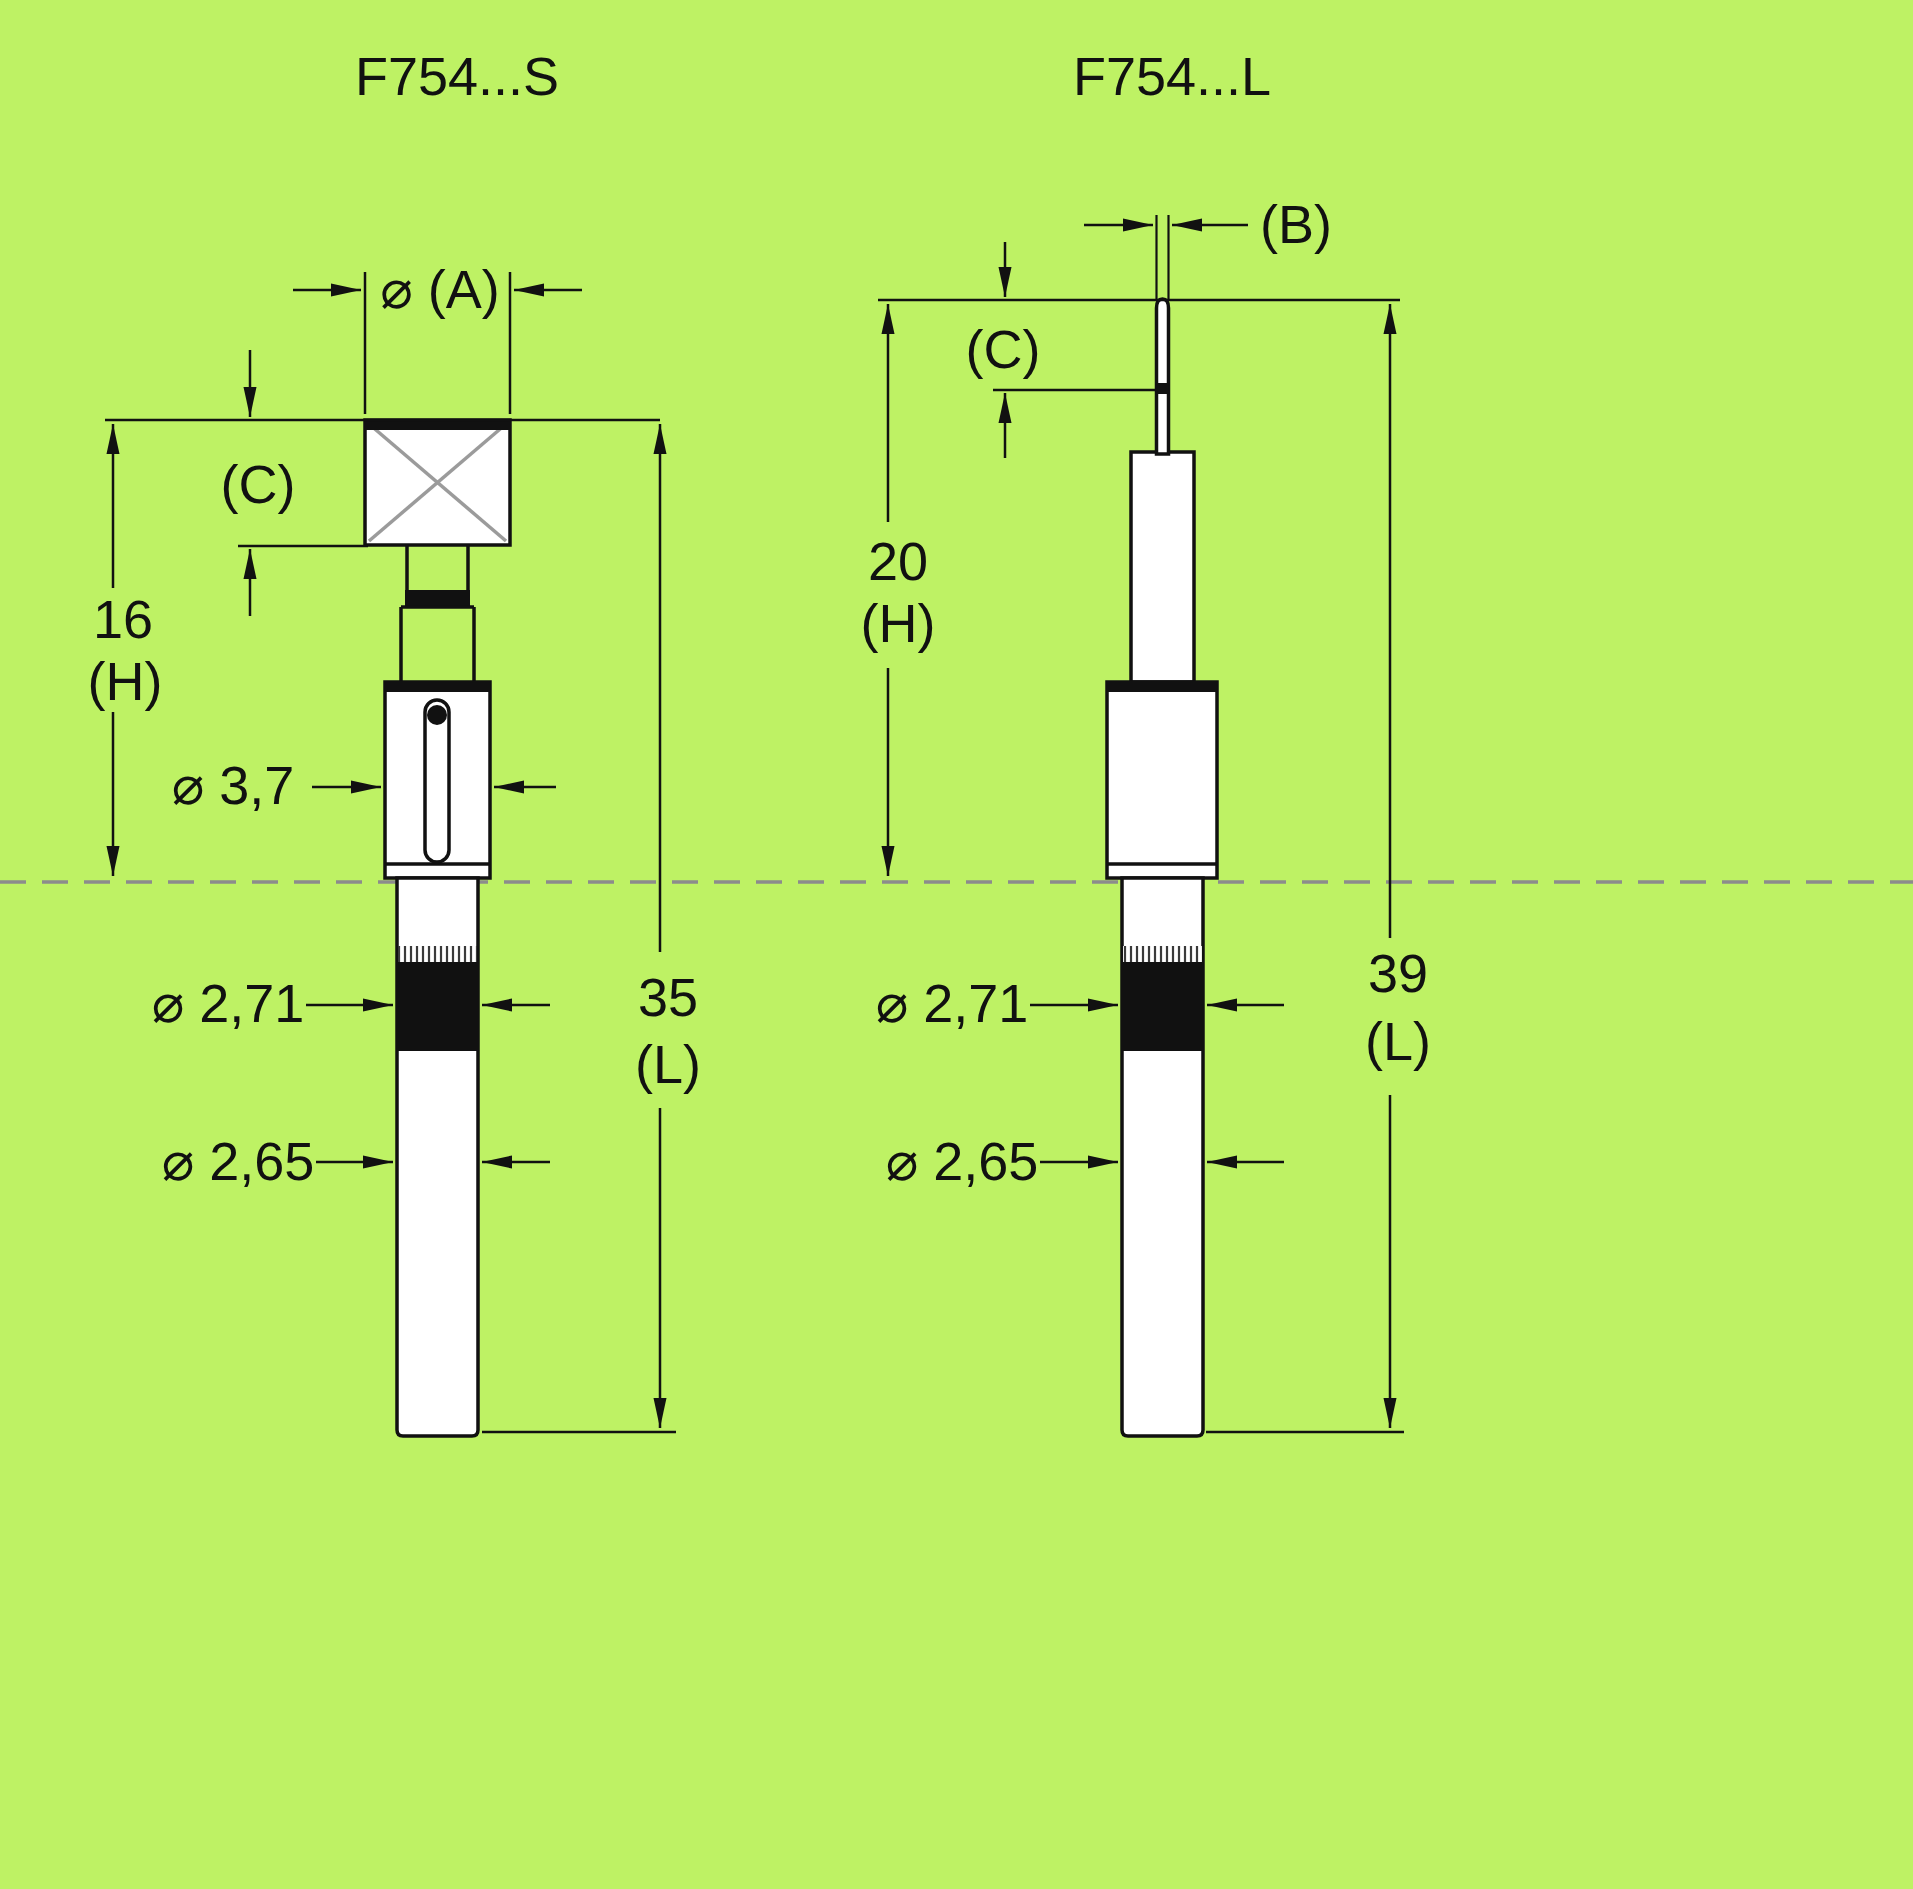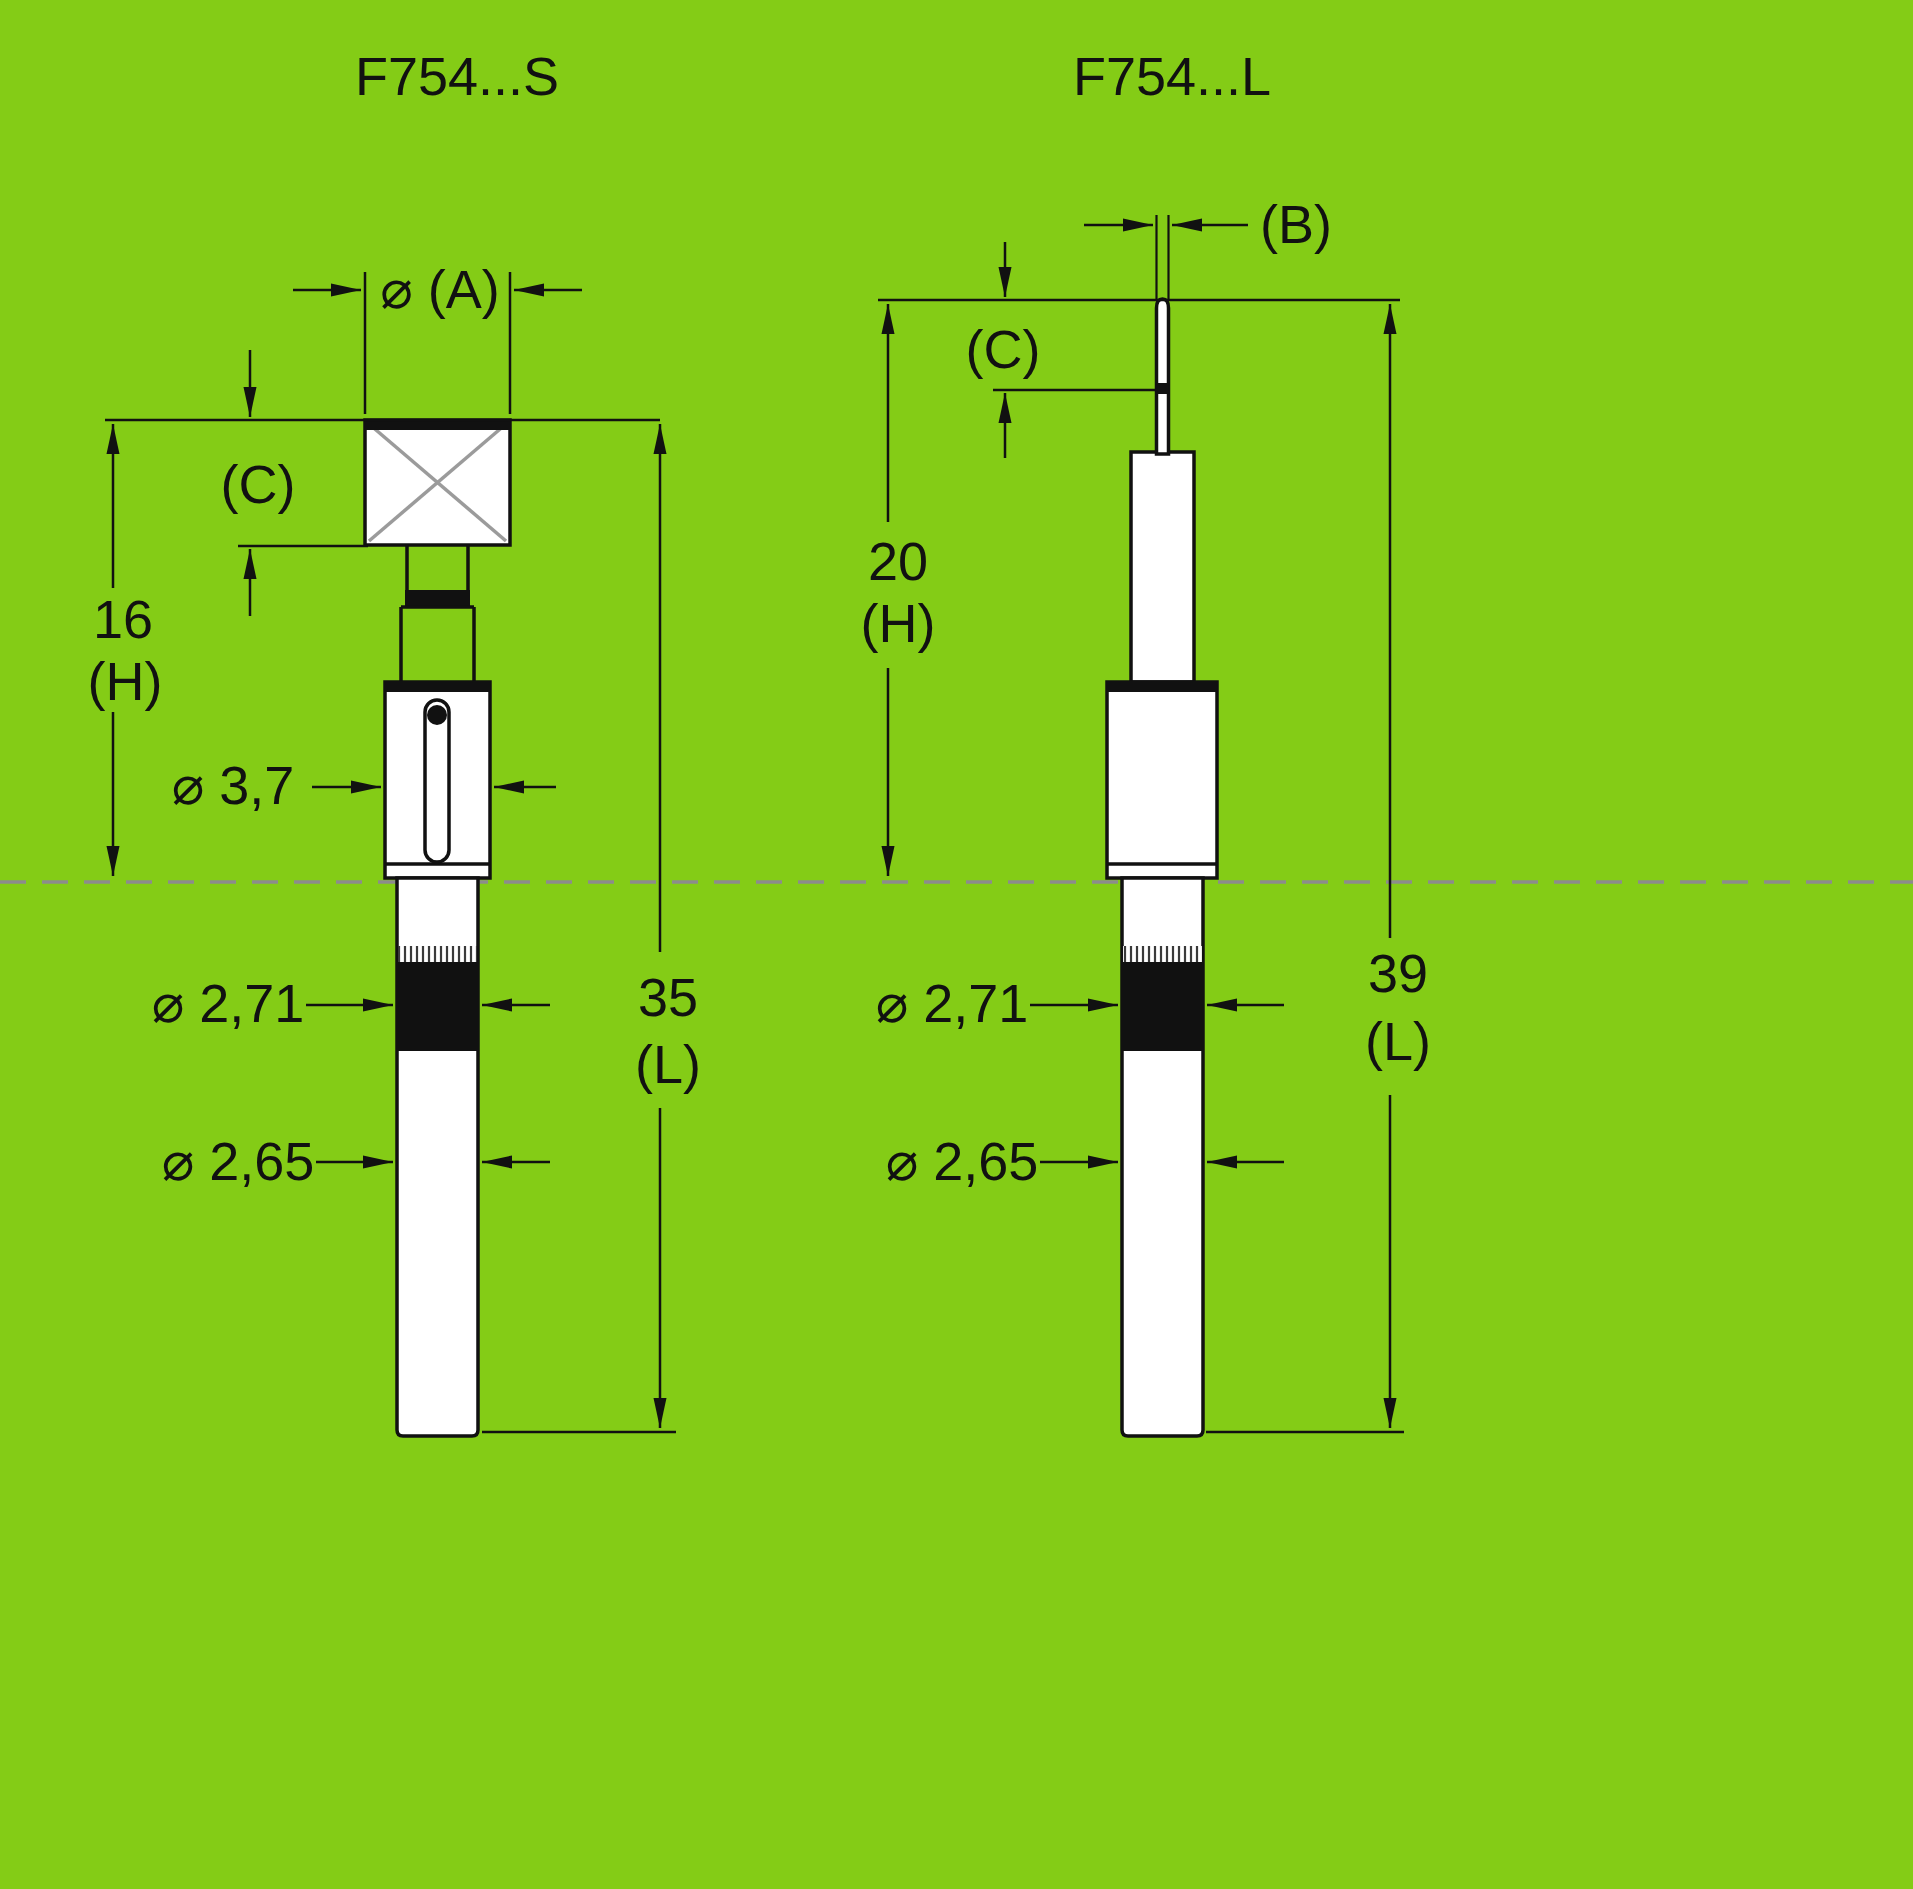--- a/index.html
+++ b/index.html
@@ -4,21 +4,21 @@
 <style>
   html, body {
     margin: 0;
     padding: 0;
     background: #ffffff;
   }
   .stage {
     width: 1913px;
     height: 1889px;
     position: relative;
-    background: #84cc16;
+    background: #bef264;
   }
   svg { display: block; }
   
   .ol   { fill: #ffffff; stroke: #111111; stroke-width: 3.5; }
   .ln   { stroke: #111111; stroke-width: 3.5; fill: none; }
   .thin { stroke: #111111; stroke-width: 2.2; fill: none; }
   .thick{ stroke: #111111; stroke-width: 10; fill: none; }
   .dim  { stroke: #111111; stroke-width: 2.5; fill: none; }
   .cross{ stroke: #9b9b9b; stroke-width: 3.5; fill: none; }
   .blk  { fill: #111111; stroke: none; }

